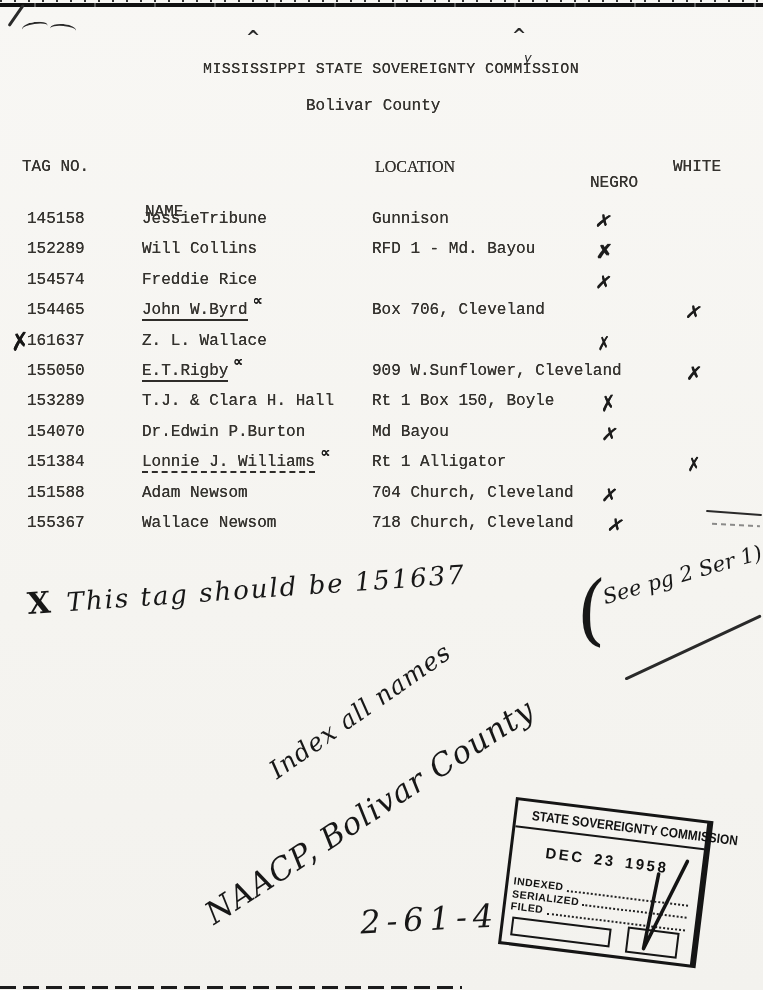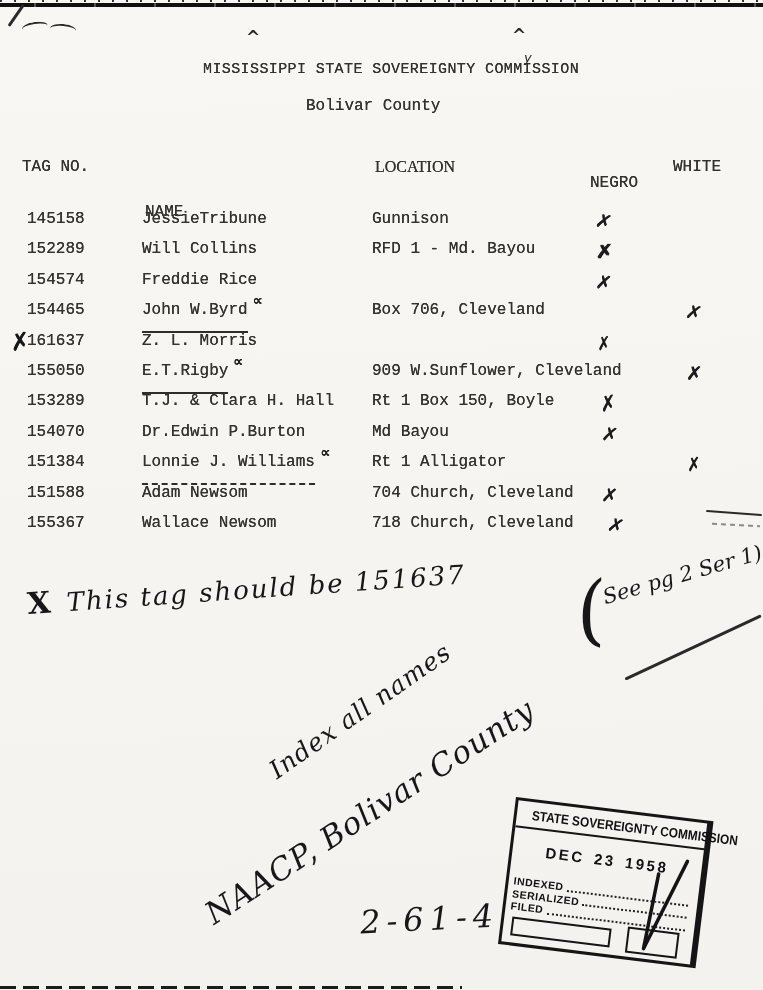--- a/index.html
+++ b/index.html
@@ -44,21 +44,21 @@
   .thead{position:absolute; top:158px; left:0; width:763px; font-size:16px;}
   .thead span{position:absolute; white-space:nowrap;}
   .h-tag{left:22px;} .h-name{left:145px;margin-top:45px;} .h-loc{left:375px;font-family:Liberation Serif, serif;} .h-negro{left:590px;margin-top:16px;} .h-white{left:673px;}
   .rows{position:absolute; left:0; top:206px; width:763px;}
   .row{position:relative; height:30.4px; font-size:16px;}
   .row span{position:absolute; top:4px; white-space:nowrap;}
   .cell-prefix{left:10px; top:0px !important; font-family:"DejaVu Sans", sans-serif;
     font-size:24px; font-weight:bold; color:#161616; transform:rotate(-8deg);}
   .cell-tag{left:27px;}
   .cell-name{left:142px;}
-  .cell-name.underlined{border-bottom:2px solid #2f2d2a; padding-bottom:12px;}
+  .cell-name.underlined{border-bottom:2px solid #2f2d2a; padding-bottom:0;}
   .cell-name.dashed{border-bottom:2px dashed #2f2d2a;}
   .cell-sup{font-family:"DejaVu Sans", sans-serif; font-size:14px; top:-5px !important;
     color:#1b1b1b; font-weight:bold;}
   .cell-loc{left:372px;}
   .mark{font-family:"DejaVu Sans", sans-serif; font-size:19px; font-weight:bold; color:#1c1c1c;}
   .mark.negro{left:596px;} .mark.white{left:686px;}
   .row:nth-child(1) .mark{transform:rotate(14deg);}
   .row:nth-child(2) .mark{transform:rotate(-4deg) scaleX(1.15); text-shadow:1px 0 0 #1c1c1c;}
   .row:nth-child(3) .mark{transform:rotate(9deg);}
   .row:nth-child(4) .mark{transform:rotate(12deg);}
@@ -171,21 +171,21 @@
       <span class="cell-name underlined">John W.Byrd</span>
       <span class="cell-sup" style="left: 252.7px;">∝</span>
       <span class="cell-loc">Box 706, Cleveland</span>
 
       <span class="mark white">✗</span>
     </div>
 
     <div class="row typed">
       <span class="cell-prefix">✗</span>
       <span class="cell-tag">161637</span>
-      <span class="cell-name">Z. L. Morris</span>
+      <span class="cell-name">Z. L. Wallace</span>
 
       <span class="mark negro">✗</span>
 
     </div>
 
     <div class="row typed">
 
       <span class="cell-tag">155050</span>
       <span class="cell-name underlined">E.T.Rigby</span>
       <span class="cell-sup" style="left: 233.3px;">∝</span>

